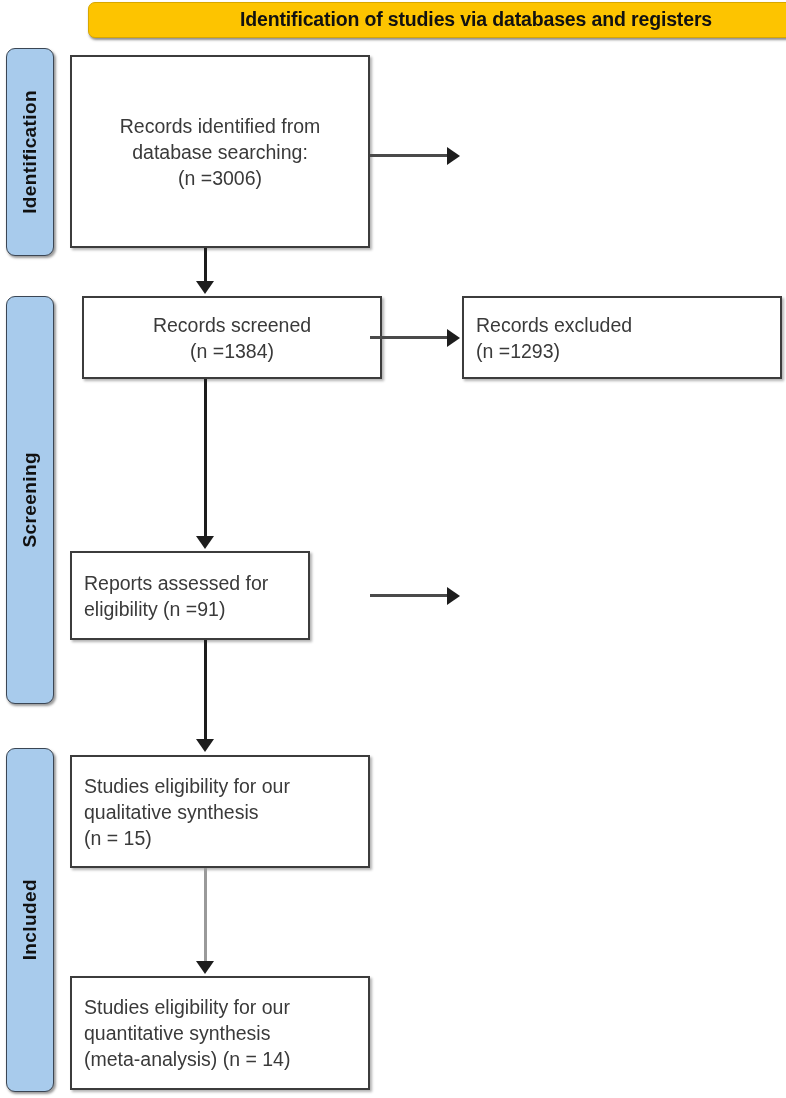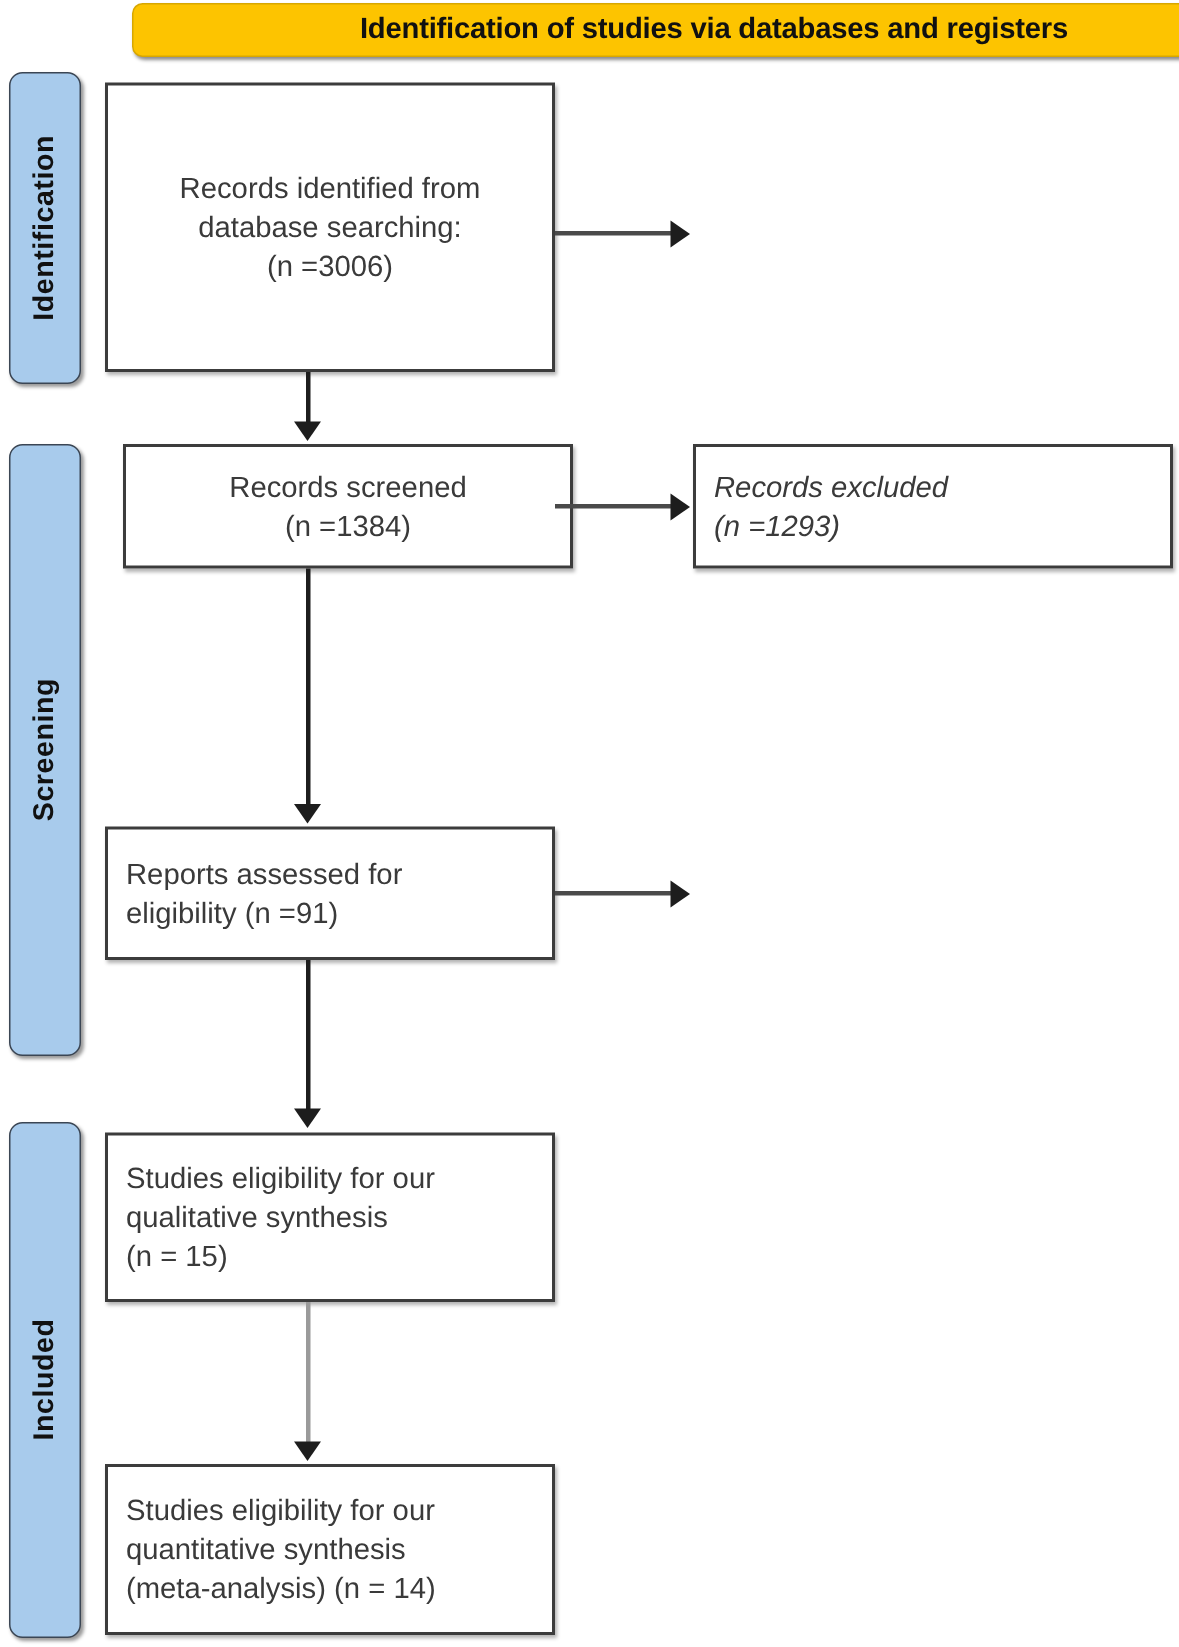--- a/index.html
+++ b/index.html
@@ -92,27 +92,27 @@
     color: #3a3a3a;
     padding: 0 12px;
     white-space: pre-line;
   }
   .flow-box.center .box-text { text-align: center; }
   .flow-box.left   .box-text { text-align: left; }
 
   
   #box-identified { left: 70px;  top: 55px;   width: 300px; height: 193px; }
   #box-screened   { left: 70px;  top: 296px;  width: 300px; height: 83px; margin-left: 12px;  }
-  #box-assessed   { left: 70px;  top: 551px;  width: 300px; height: 89px;  }
+  #box-assessed   { left: 70px;  top: 551px;  width: 240px; height: 89px;  }
   #box-qualitative{ left: 70px;  top: 755px;  width: 300px; height: 113px; }
   #box-quantitative{left: 70px;  top: 976px;  width: 300px; height: 114px; }
 
   
   #box-duplicates { left: 462px; top: 117px;  width: 320px; height: 76px;  }
-  #box-excluded   { left: 462px; top: 296px;  width: 320px; height: 83px; font-style: italic;  }
+  #box-excluded   { left: 462px; top: 296px;  width: 320px; height: 83px;  }
   #box-fulltext   { left: 462px; top: 518px;  width: 320px; height: 155px; }
 
   
   .vline {
     position: absolute;
     width: 2.5px;
     background: #1d1d1d;
   }
   .vline.light { background: #9a9a9a; }
 

